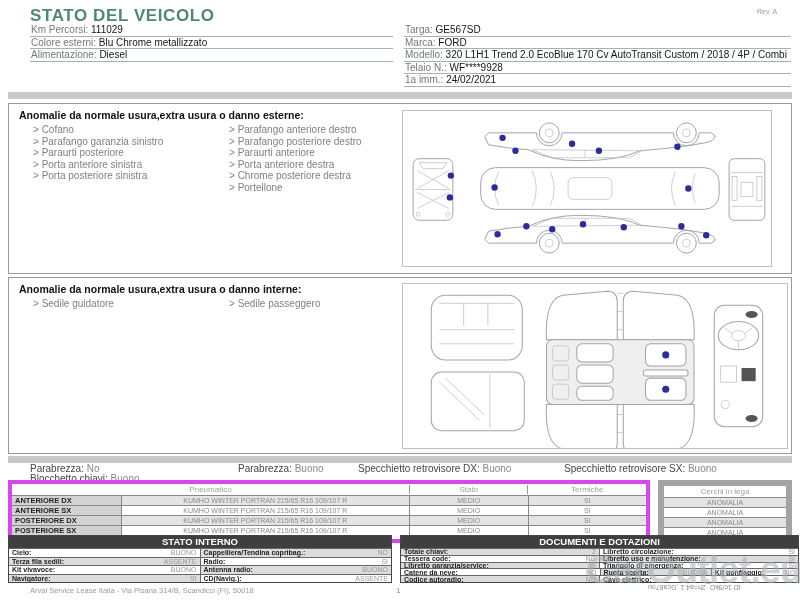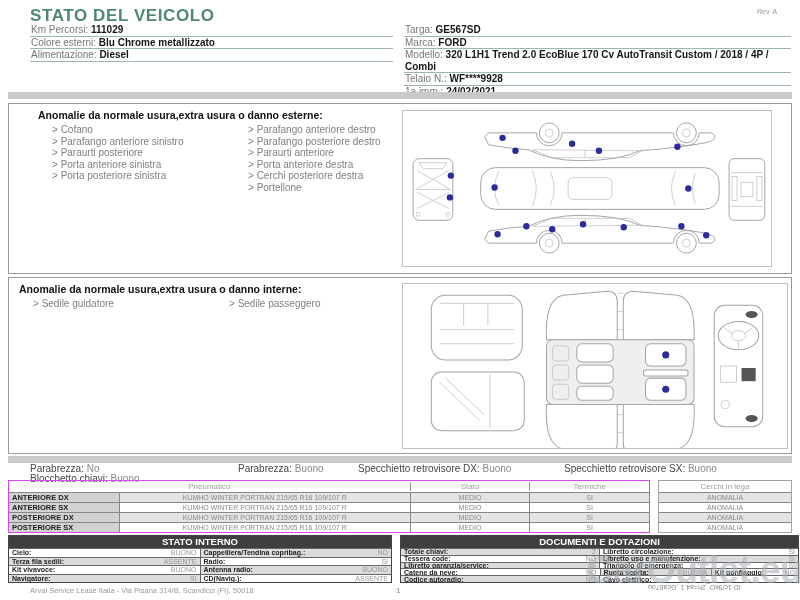--- a/index.html
+++ b/index.html
@@ -9,27 +9,27 @@
 
   .page-title { position:absolute; left:30px; top:6px; font-size:17px; font-weight:bold;
                 color:#4e8678; letter-spacing:.6px; }
   .rev { position:absolute; left:757px; top:8px; font-size:7px; color:#999; }
 
   .info-col { position:absolute; top:24px; }
   .info-col.left  { left:30px;  width:363px; }
   .info-col.right { left:404px; width:387px; }
   .field { border-bottom:1px solid #9fb6ae; font-size:10px; line-height:11.5px; padding:0 1px; }
   .field .lbl { color:#777; }
-  .field .val { font-weight:bold; color:#161616; }
+  .field .val { font-weight:normal; color:#161616; }
 
   .bar { position:absolute; left:8px; width:784px; height:7px; background:#c9c9c9; }
   .bar1 { top:92px; } .bar2 { top:456px; }
 
   .box { position:absolute; left:8px; width:784px; border:1px solid #999; background:#fff; }
-  .box1 { top:103px; height:171px;padding-left:19px; }
+  .box1 { top:103px; height:171px; }
   .box2 { top:277px; height:177px; }
   .box h2 { font-size:10.5px; font-weight:bold; color:#111; padding:5px 0 3px 10px; }
   .cols { display:flex; margin-left:24px; }
   .col { width:196px; }
   .itm { font-size:10px; color:#808080; line-height:11.5px; }
   .itm::before { content:"> "; }
 
   .diagram { position:absolute; border:1px solid #c0c0c0; background:#fff; }
   .diag1 { left:393px; top:6px;  width:370px; height:157px; }
   .diag2 { left:393px; top:5px;  width:386px; height:166px; }
@@ -37,33 +37,33 @@
   svg .ln2 { fill:none; stroke:#b9b9c2; stroke-width:.7; }
   svg .fillw { fill:#fff; stroke:#a3a3ab; stroke-width:1; }
   svg .fillg { fill:#efefef; stroke:#a3a3ab; stroke-width:1; }
   svg .dark { fill:#555; stroke:none; }
 
   .sum { position:absolute; font-size:10px; }
   .sum .lbl { color:#444; } .sum .val { color:#888; }
 
   
   .tt { position:absolute; left:8px; top:480px; display:flex; gap:8px; }
-  .tt-main { width:642px; border:1px solid #d946ef; }
+  .tt-main { width:642px; border:4px solid #d946ef; }
   .tt-hrow { display:flex; height:11px; align-items:center; font-size:8px; color:#a0a0a0; }
   .tt-hrow .hc { text-align:center; }
   .h-pneu { width:402px; } .h-st { width:120px; border-left:1px solid #999; }
   .h-te { width:120px; border-left:1px solid #999; }
   .tt-row { display:flex; height:10px; align-items:center; font-size:7px; border-top:1px solid #888; }
   .c-pos  { width:110px; font-size:7.5px; font-weight:bold; color:#222; padding-left:3px;
             background:#d2d2d2; height:100%; display:flex; align-items:center; }
   .c-tire { width:292px; text-align:center; color:#8a8a8a; border-left:1px solid #888; height:100%; line-height:9px; }
   .c-st   { width:120px; text-align:center; color:#8a8a8a; border-left:1px solid #888; height:100%; line-height:9px; }
   .c-te   { width:120px; text-align:center; color:#8a8a8a; border-left:1px solid #888; height:100%; line-height:9px; }
   .tt-row.odd .c-tire, .tt-row.odd .c-st, .tt-row.odd .c-te { background:#e4e4e4; }
-  .tt-cerchi { width:134px; border:1px solid #a3a3a3; }
+  .tt-cerchi { width:134px; border:6px solid #a3a3a3; }
   .tc-h { height:11px; font-size:8px; color:#a0a0a0; text-align:center; line-height:11px; }
   .tc-r { height:10px; font-size:7px; color:#8a8a8a; text-align:center; line-height:10px; border-top:1px solid #888; }
   .tc-r.odd { background:#e4e4e4; }
 
   
   .bt { position:absolute; top:535px; border:1px solid #444; background:#fff; }
   .bt-si  { left:8px;  width:384px; }
   .bt-doc { left:400px; width:399px; }
   .bt-h { background:#3f3f3f; color:#fff; font-weight:bold; font-size:9.5px;
           text-align:center; height:12px; line-height:12px; }
@@ -129,31 +129,31 @@
   </div>
 </div>
 
 <div class="bar bar1"></div>
 
 <div class="box box1">
   <h2>Anomalie da normale usura,extra usura o danno esterne:</h2>
   <div class="cols">
     <div class="col">
       <div class="itm">Cofano</div>
-      <div class="itm">Parafango anteriore sinistro</div>
+      <div class="itm">Parafango garanzia sinistro</div>
       <div class="itm">Paraurti posteriore</div>
       <div class="itm">Porta anteriore sinistra</div>
       <div class="itm">Porta posteriore sinistra</div>
     </div>
     <div class="col">
       <div class="itm">Parafango anteriore destro</div>
       <div class="itm">Parafango posteriore destro</div>
       <div class="itm">Paraurti anteriore</div>
       <div class="itm">Porta anteriore destra</div>
-      <div class="itm">Cerchi posteriore destra</div>
+      <div class="itm">Chrome posteriore destra</div>
       <div class="itm">Portellone</div>
     </div>
   </div>
   <div class="diagram diag1">
     <svg width="368" height="155" viewBox="0 0 370 156">
 
       <g transform="translate(10,48)">
         <rect class="fillw" x="0" y="0" width="40" height="62" rx="6"></rect>
         <path class="ln2" d="M6,4 L34,4 L30,10 L10,10 Z"></path>
         <path class="ln2" d="M4,12 L36,30 M36,12 L4,30 M4,34 L36,50 M36,34 L4,50"></path>

